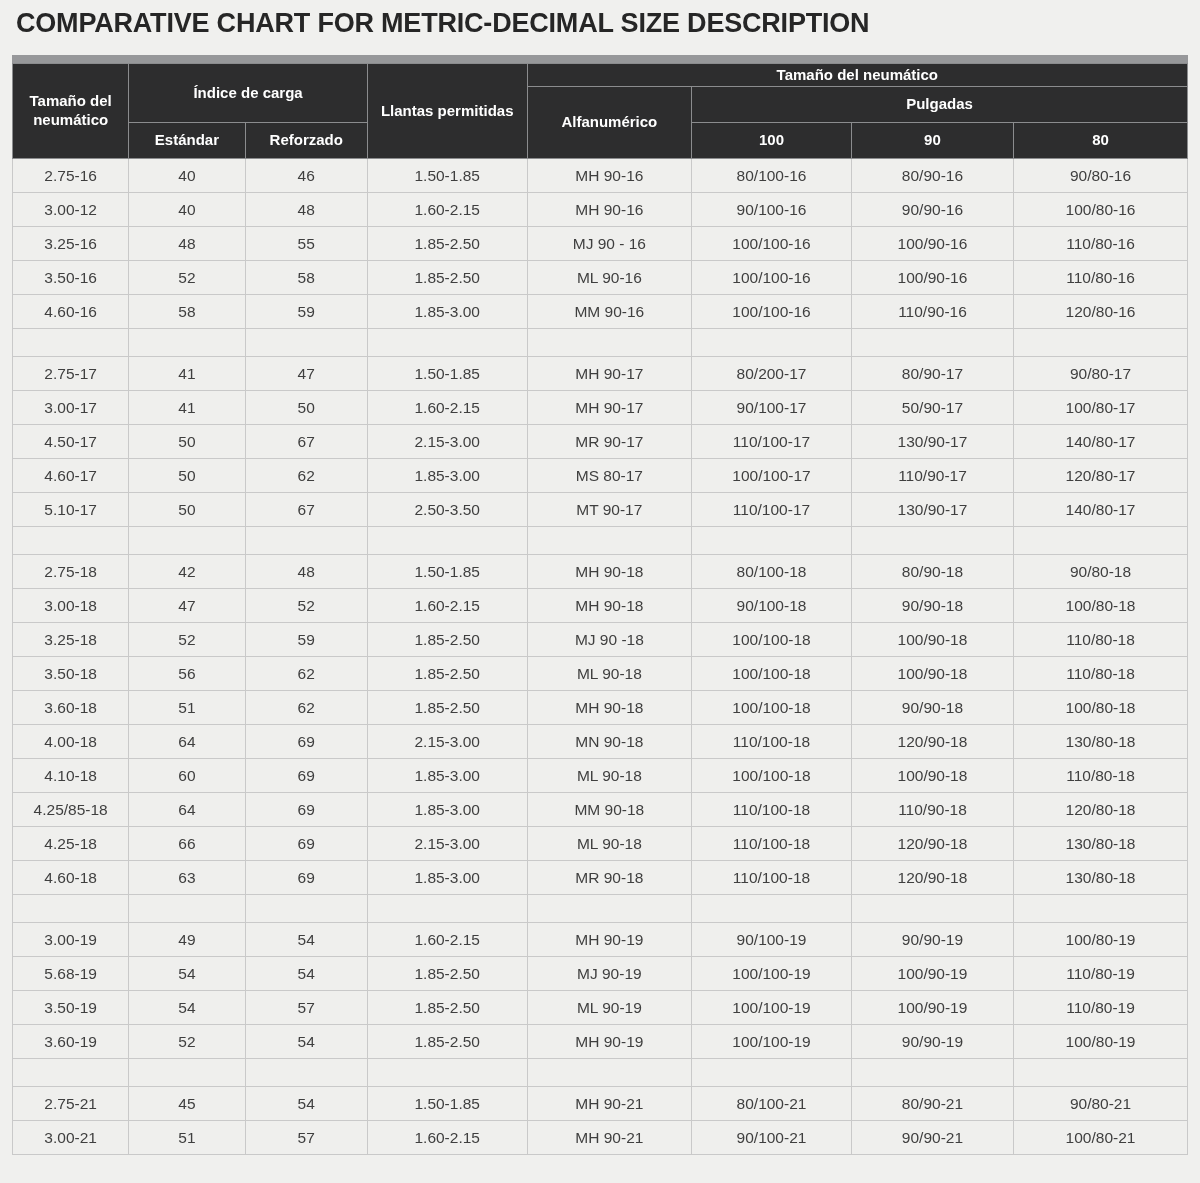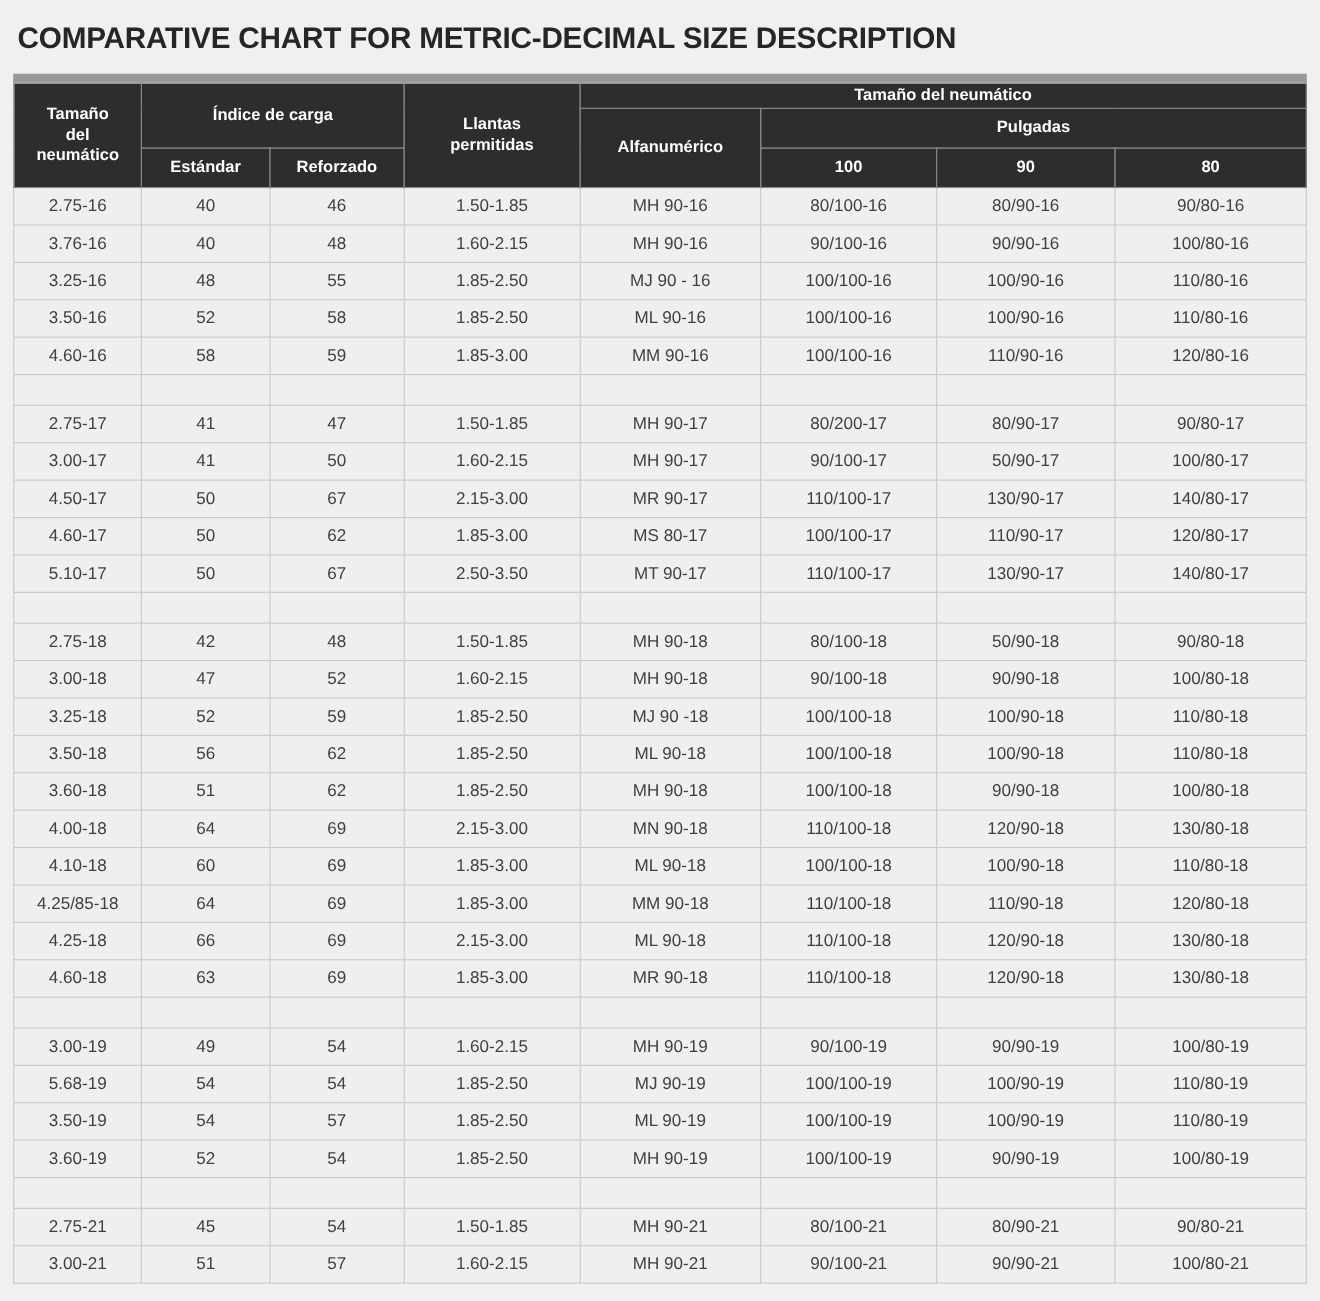--- a/index.html
+++ b/index.html
@@ -7,21 +7,21 @@
     padding: 0;
     background: #f0f0ee;
     font-family: "Liberation Sans", sans-serif;
   }
   body {
     width: 1200px;
     height: 1183px;
     overflow: hidden;
   }
   .page-title {
-    margin: 20px 0 0 16px;
+    margin: 8px 0 0 16px;
     font-size: 27px;
     font-weight: 800;
     letter-spacing: -0.2px;
     color: #262626;
   }
   .table-wrap {
     margin: 16px 12px 0 12px;
   }
   .top-strip {
     height: 8px;
@@ -33,21 +33,21 @@
     table-layout: fixed;
   }
   thead th {
     background: #2d2d2e;
     color: #ffffff;
     font-size: 15px;
     font-weight: 700;
     border: 1px solid #8b8c8e;
     text-align: center;
     vertical-align: middle;
-    padding: 0 20px;
+    padding: 0 7px;
     line-height: 1.25;
   }
   tr.hrow-a th { height: 22px; }
   tr.hrow-b th { height: 35px; text-align: center; }
   tr.hrow-c th { height: 35px; }
   tbody td {
     height: 33px;
     border: 1px solid #c9c9c9;
     text-align: center;
     vertical-align: middle;
@@ -104,21 +104,21 @@
           <td>2.75-16</td>
           <td>40</td>
           <td>46</td>
           <td>1.50-1.85</td>
           <td>MH 90-16</td>
           <td>80/100-16</td>
           <td>80/90-16</td>
           <td>90/80-16</td>
         </tr>
         <tr>
-          <td>3.76-16</td>
+          <td>3.00-12</td>
           <td>40</td>
           <td>48</td>
           <td>1.60-2.15</td>
           <td>MH 90-16</td>
           <td>90/100-16</td>
           <td>90/90-16</td>
           <td>100/80-16</td>
         </tr>
         <tr>
           <td>3.25-16</td>
@@ -220,21 +220,21 @@
           <td></td>
           <td></td>
         </tr>
         <tr>
           <td>2.75-18</td>
           <td>42</td>
           <td>48</td>
           <td>1.50-1.85</td>
           <td>MH 90-18</td>
           <td>80/100-18</td>
-          <td>50/90-18</td>
+          <td>80/90-18</td>
           <td>90/80-18</td>
         </tr>
         <tr>
           <td>3.00-18</td>
           <td>47</td>
           <td>52</td>
           <td>1.60-2.15</td>
           <td>MH 90-18</td>
           <td>90/100-18</td>
           <td>90/90-18</td>

